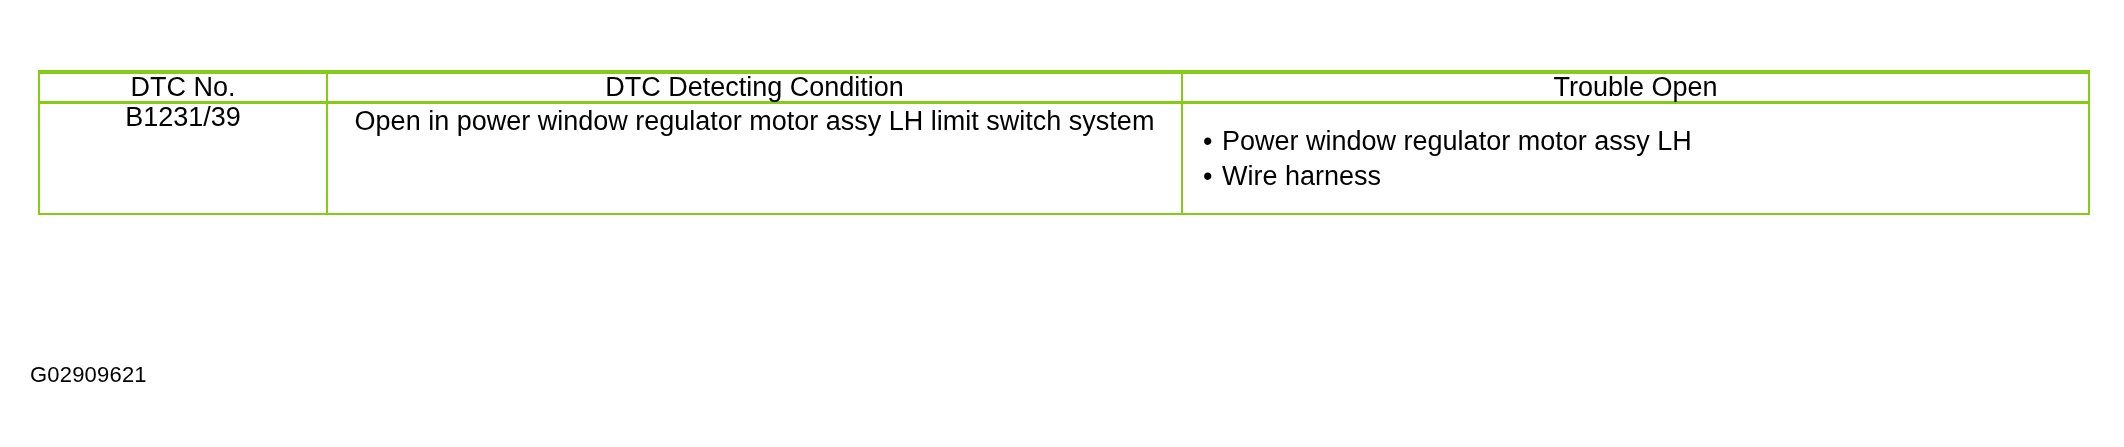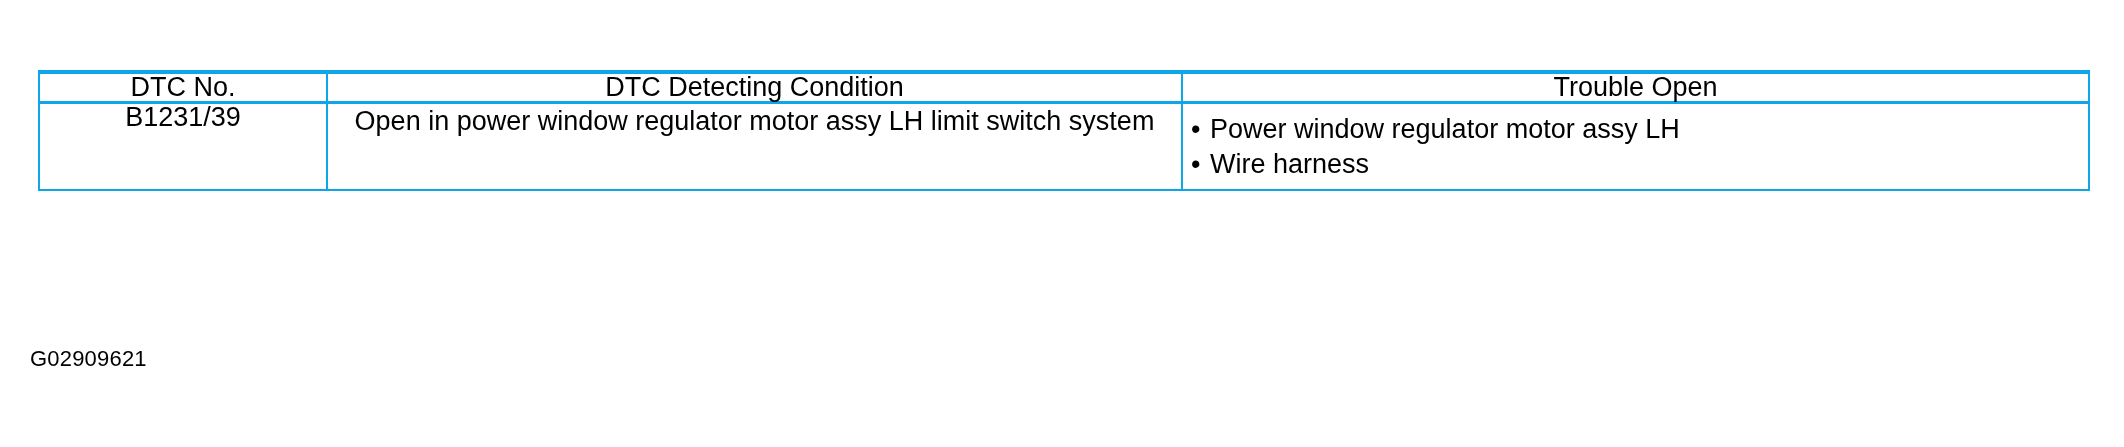--- a/index.html
+++ b/index.html
@@ -22,21 +22,21 @@
   .dtc-table {
     position: absolute;
     left: 38px;
     top: 70px;
     width: 2050px;
     border-collapse: collapse;
     table-layout: fixed;
     background: #ffffff;
   }
   .dtc-table td, .dtc-table th {
-    border: 2px solid #0ea5e9;
+    border: 2px solid #84cc16;
     padding: 0;
     vertical-align: top;
     font-weight: normal;
   }
   .dtc-table thead th {
     border-bottom-width: 3px;
   }
   .outer-top td, .outer-top th { border-top-width: 4px; }
   .col-dtc   { width: 288px; }
   .col-cond  { width: 855px; }
@@ -63,40 +63,40 @@
     padding: 12px 10px 14px 14px;
   }
   .area-cell {
     text-align: left;
     font-size: 27px;
     line-height: 1.28;
     padding: 12px 10px 14px 14px;
   }
   .bullet-list {
     list-style: none;
-    margin: 0;
+    margin: 12px;
     padding: 8px;
   }
   .bullet-list li {
     position: relative;
     padding-left: 19px;
     white-space: nowrap;
   }
   .bullet-list li::before {
     content: "\2022";
     position: absolute;
     left: 0;
     top: 0;
   }
   .cond-text { white-space: normal; }
 
   .figure-id {
     position: absolute;
     left: 30px;
-    top: 348px;
+    top: 364px;
     font-size: 22px;
     line-height: 1;
     letter-spacing: 0.2px;
     font-family: "Liberation Sans", sans-serif;
   }
 </style>
 </head>
 <body>
 
 <div class="page">

